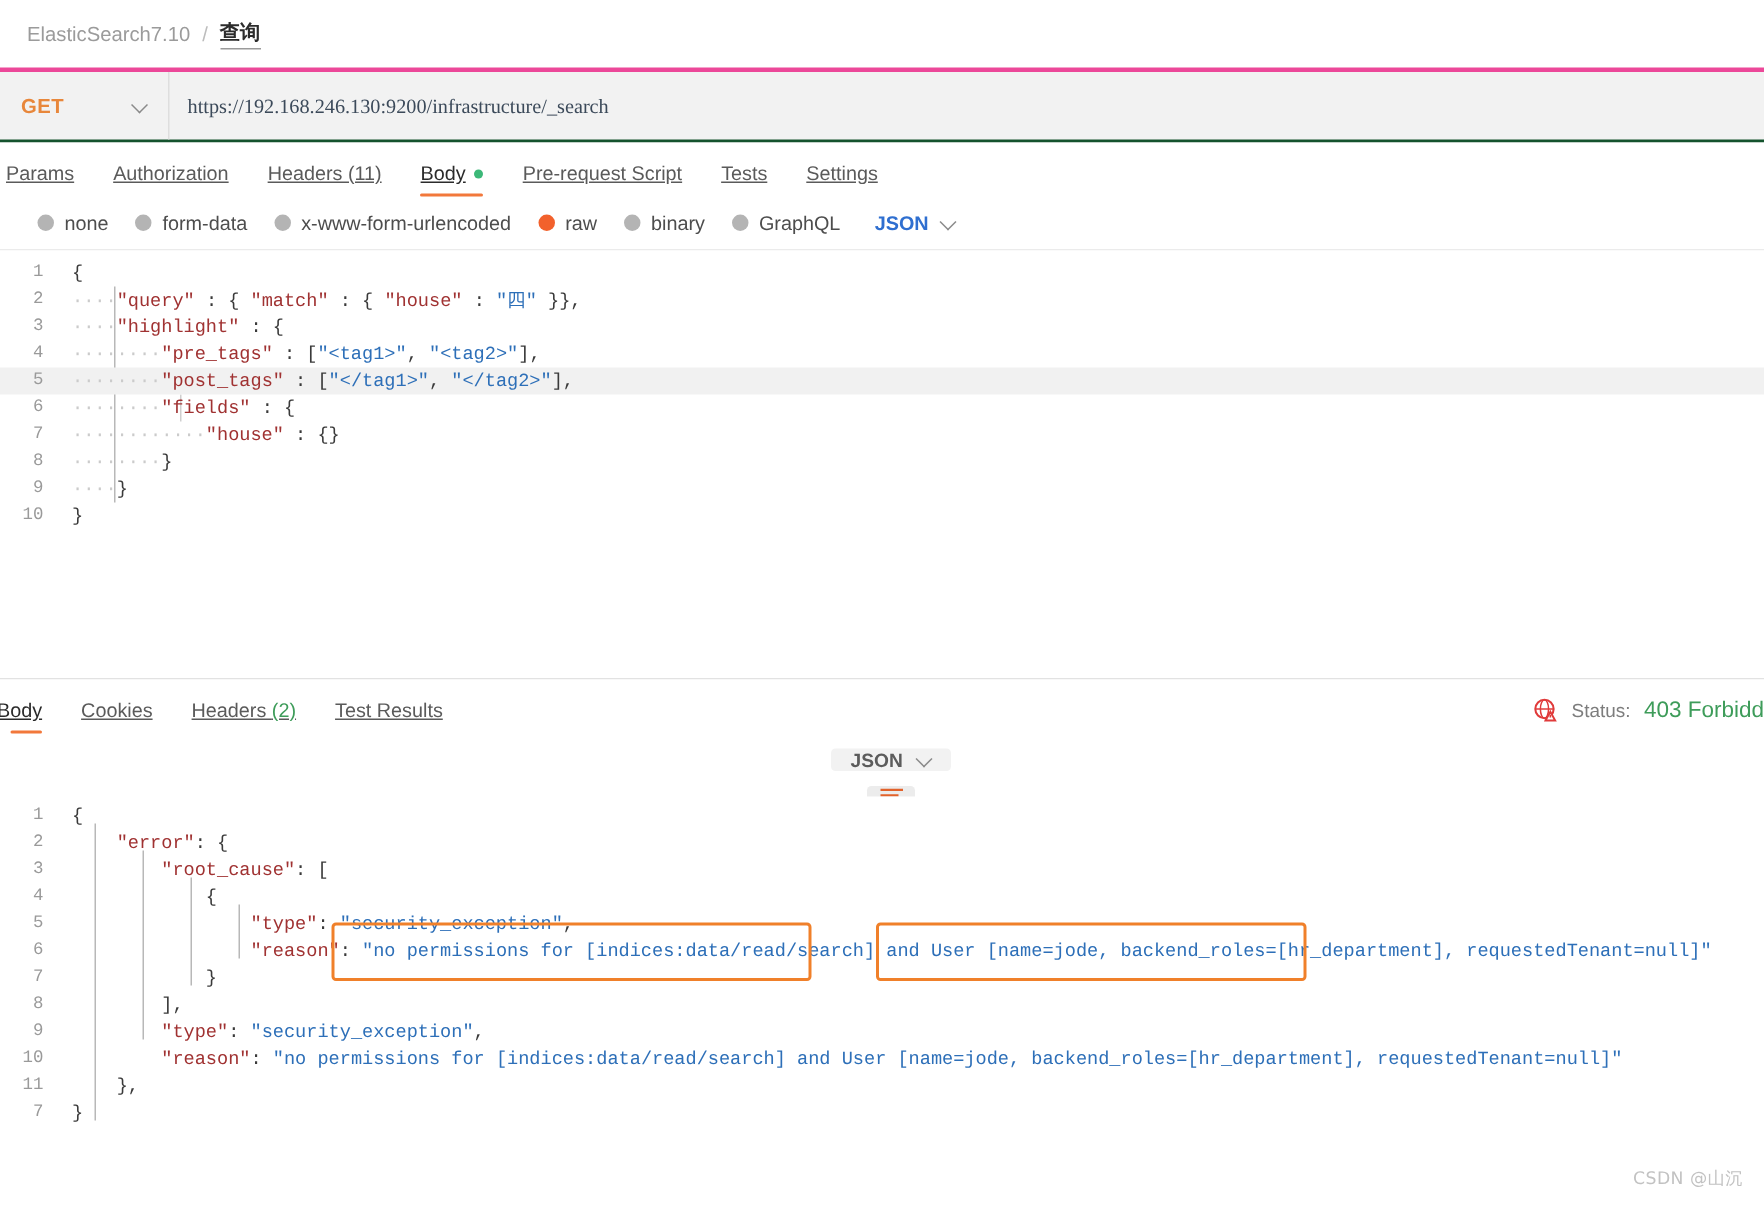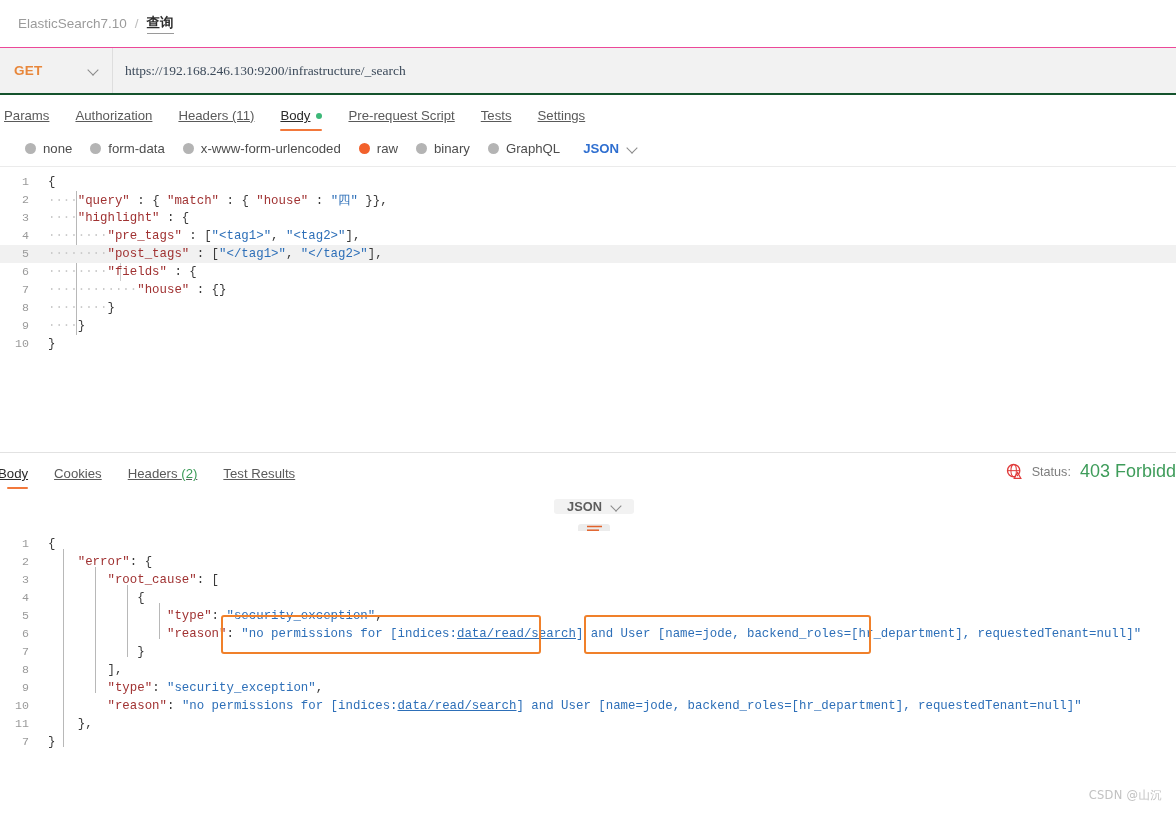--- a/index.html
+++ b/index.html
@@ -11,21 +11,21 @@
     font-family: "Liberation Sans", sans-serif;
     -webkit-font-smoothing: antialiased;
   }
   .app { width: 1176px; height: 813px; position: relative; background:#fff; }
 
   
   .breadcrumb-bar {
     height: 48px;
     display: flex; align-items: center;
     padding: 0 18px;
-    border-bottom: 1px solid #ec4899;
+    border-bottom: 3px solid #ec4899;
     background: #fff;
   }
   .crumb-root { font-size: 13.5px; color: #9b9b9b; }
   .crumb-sep { font-size: 13.5px; color: #bdbdbd; margin: 0 8px; }
   .crumb-current {
     font-size: 13.5px; color: #2c2c2c; font-weight: bold;
     border-bottom: 1px solid #9a9a9a; padding-bottom: 1px;
   }
 
   
@@ -125,37 +125,37 @@
     position: absolute; width: 1px; background: #b8b8b8;
   }
   .guide.light { background: #cfcfcf; }
 
   
   .k  { color: #a03232; }   
   .s  { color: #2d6fb8; }   
   .n  { color: #2f8f4f; }   
   .p  { color: #3a3a3a; }   
   .ws { color: #cbcbcb; }   
-  .ul { text-decoration: underline; text-decoration-color:#2d6fb8; }
+  .ul { text-decoration-color:#2d6fb8; }
   .cjk { font-family: "DejaVu Sans", sans-serif; }
 
   #req-editor { height: 286px; overflow: hidden; border-bottom:1px solid #e2e2e2; padding-top: 6px;}
 
   
   .resp-tabs {
     height: 36px; display: flex; align-items: flex-end;
     background:#fff; position:relative;
   }
   .resp-tabs-left { display:flex; align-items:flex-end; margin-left:-6px; }
   .status-wrap {
     position: absolute; right: 0; bottom: 7px;
     display: flex; align-items: center; gap: 9px; white-space: nowrap;
   }
   .status-label { font-size: 12.6px; color: #7d7d7d; }
-  .status-val { font-size: 18px; color: #3e9c5a; }
+  .status-val { font-size: 15px; color: #3e9c5a; }
   .globe-ico { width: 17px; height: 17px; flex:none; }
 
   .resp-toolbar {
     height: 42px; display: flex; align-items: center;
     padding-left: 12px; gap: 10px; flex-direction: column;
   }
   .seg {
     display: flex; background: #f2f2f2; border-radius: 3px; overflow: hidden;
     height: 28px; align-items: stretch;
   }
@@ -176,21 +176,21 @@
 
   #resp-editor { height: 250px; overflow: hidden; padding-top: 4px; }
 
   
   .anno {
     position: absolute; border: 2.5px solid #f0802a; border-radius: 3px;
     pointer-events: none;
   }
 
   .watermark {
-    position: absolute; right: 14px; bottom: 10px;
+    position: absolute; right: 14px; bottom: 20px;
     font-size: 11.5px; color: #c2c2c2; letter-spacing:.3px;
   }
   .wm-cjk { font-family: "DejaVu Sans", sans-serif; }
 </style>
 </head>
 <body>
 
 <div class="app">
 
   <div class="breadcrumb-bar">

